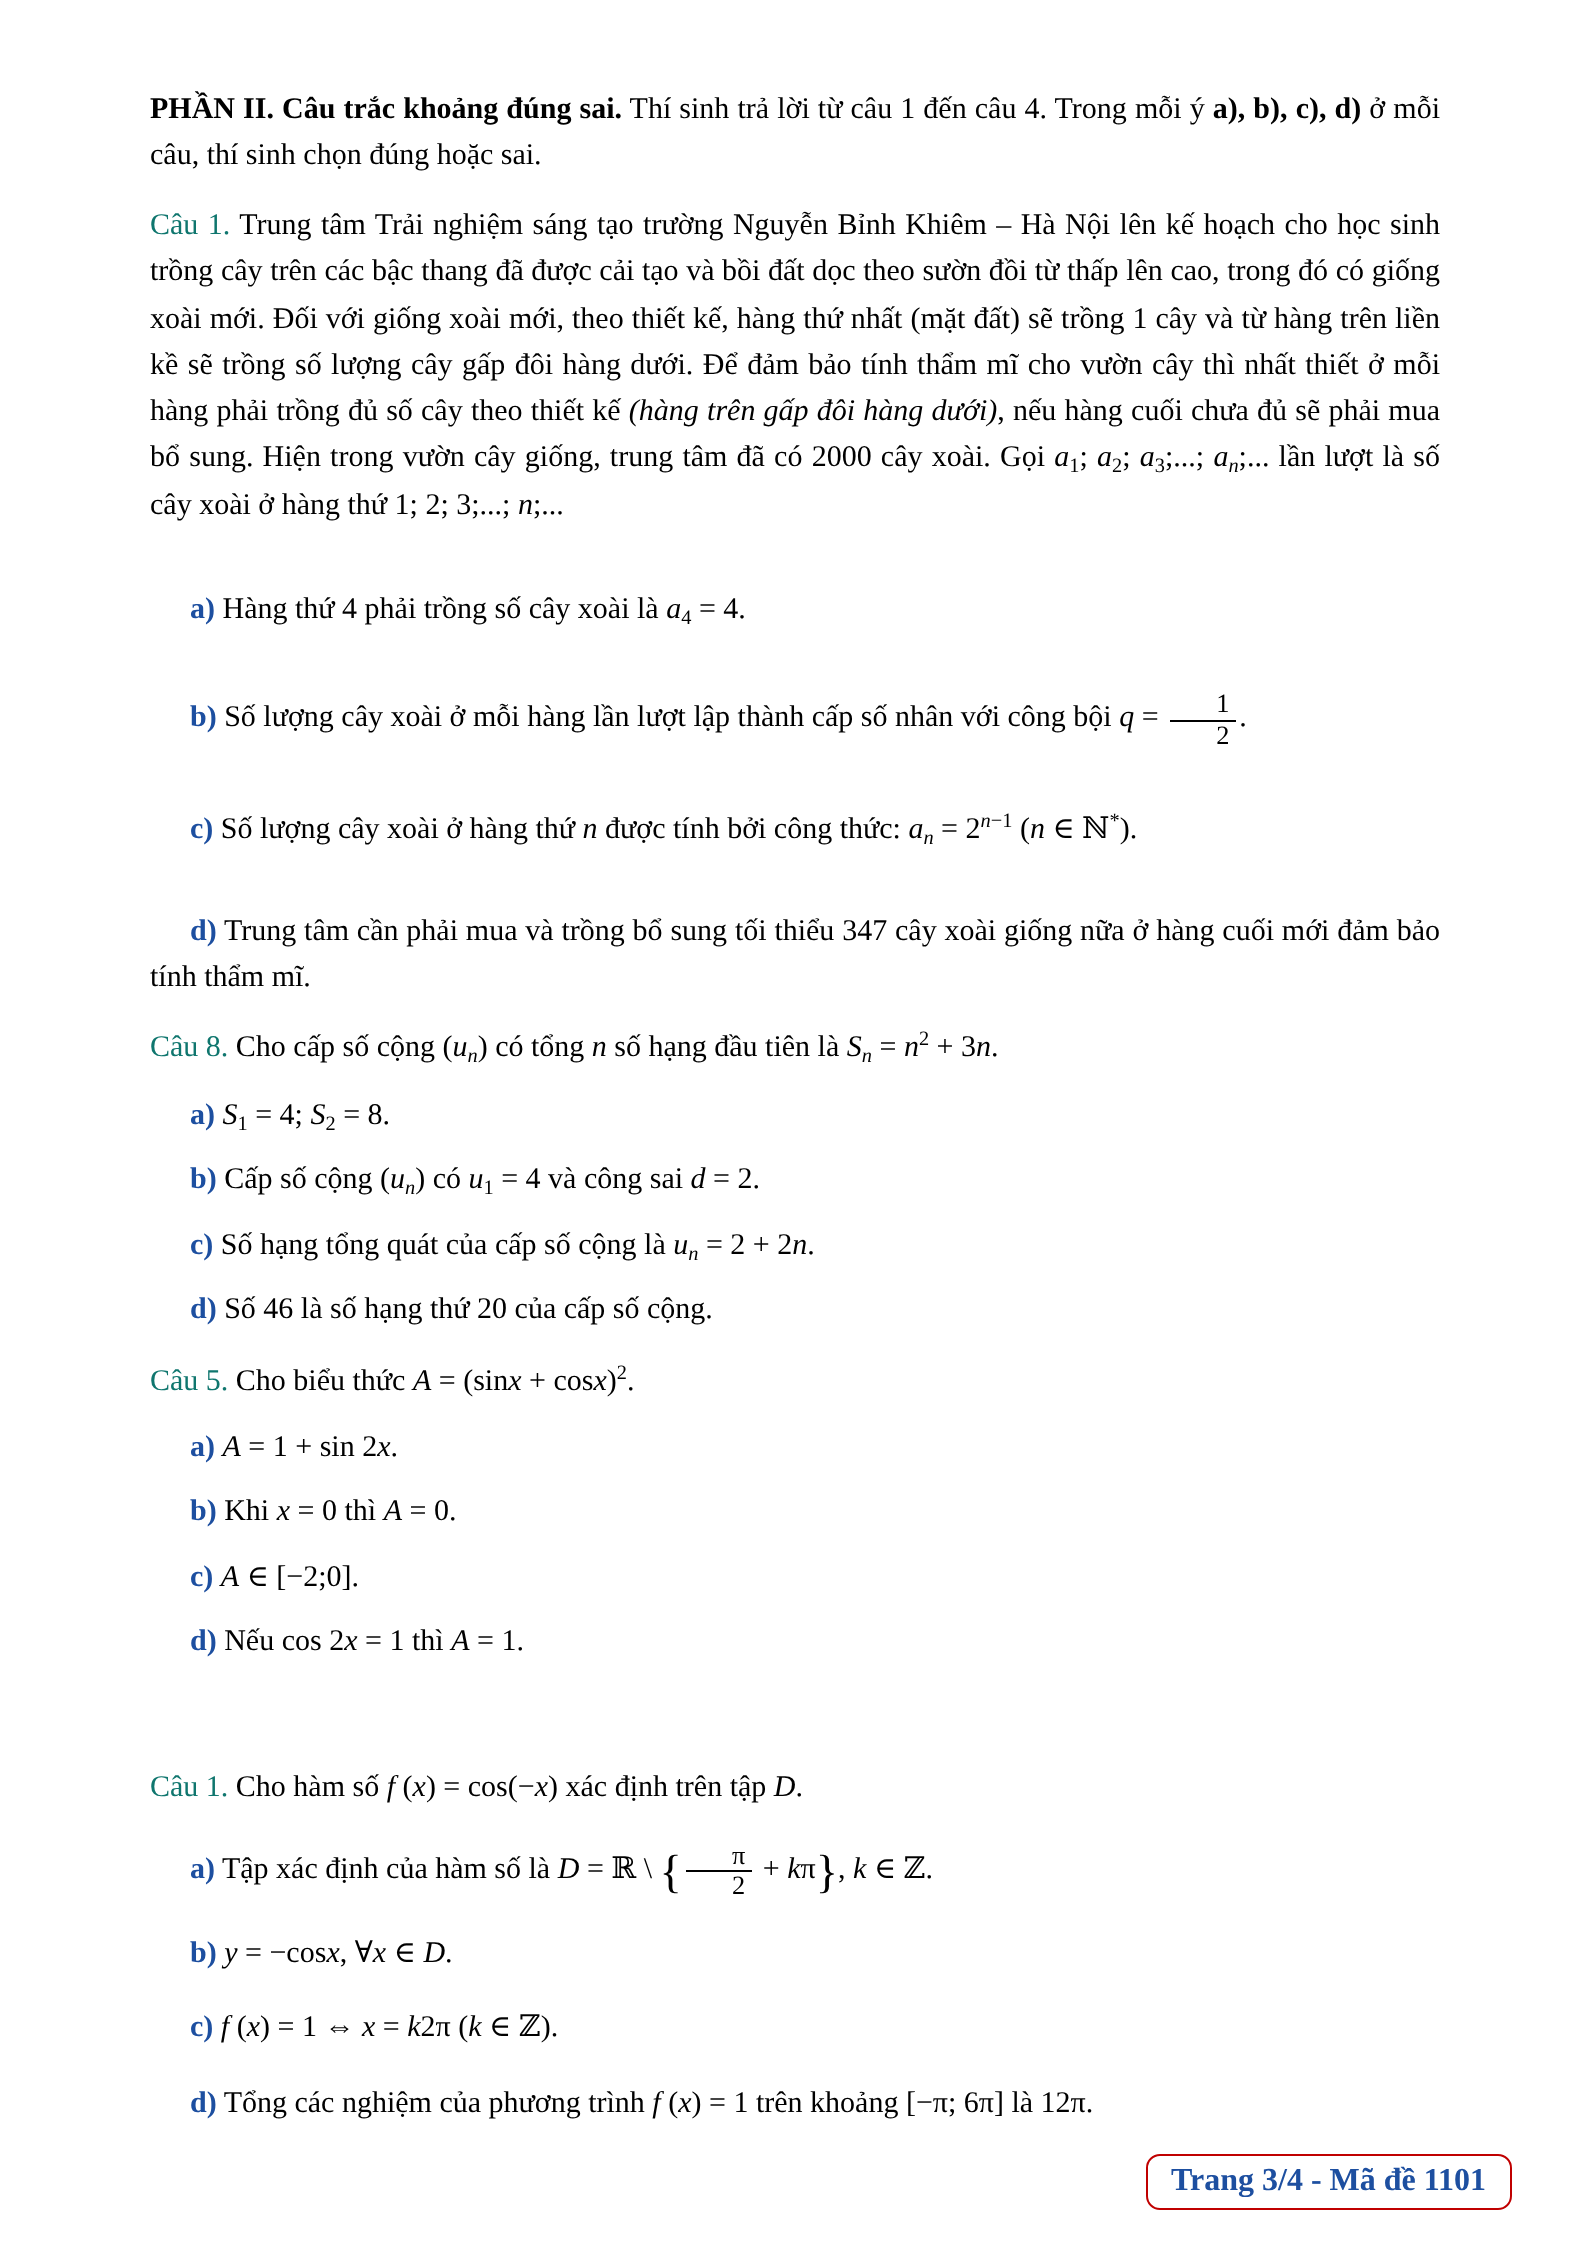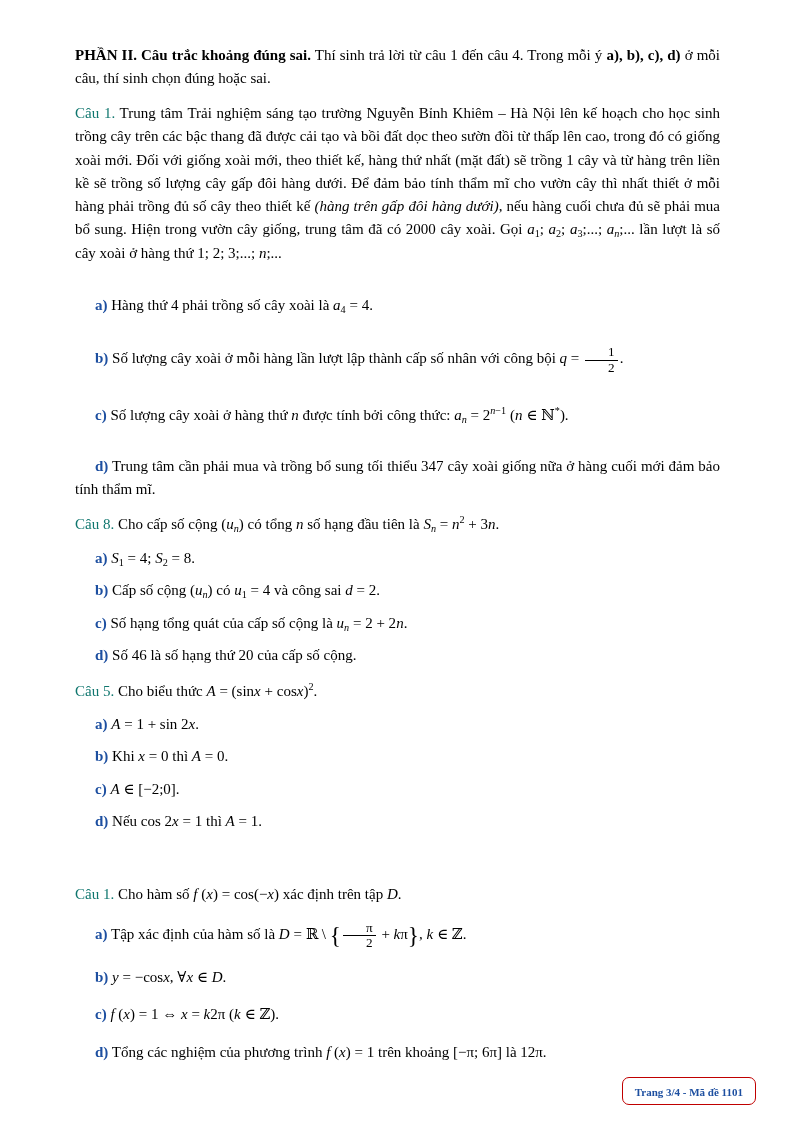--- a/index.html
+++ b/index.html
@@ -83,21 +83,21 @@
     right: 38px;
     bottom: 17px;
     border: 1.6px solid #c00000;
     border-radius: 7px;
     padding: 4px 12px;
     background: #ffffff;
   }
   .footer-box span {
     color: #1d4fa0;
     font-weight: bold;
-    font-size: 11px;
+    font-size: 16px;
     font-family: "Liberation Serif", "DejaVu Serif", serif;
   }
 </style>
 </head>
 <body>
 
 <div class="page">
   <p class="header"><b>PHẦN II. Câu trắc khoảng đúng sai.</b> Thí sinh trả lời từ câu 1 đến câu 4. Trong mỗi ý <b>a), b), c), d)</b> ở mỗi câu, thí sinh chọn đúng hoặc sai.</p>
 
   <div id="questions">

